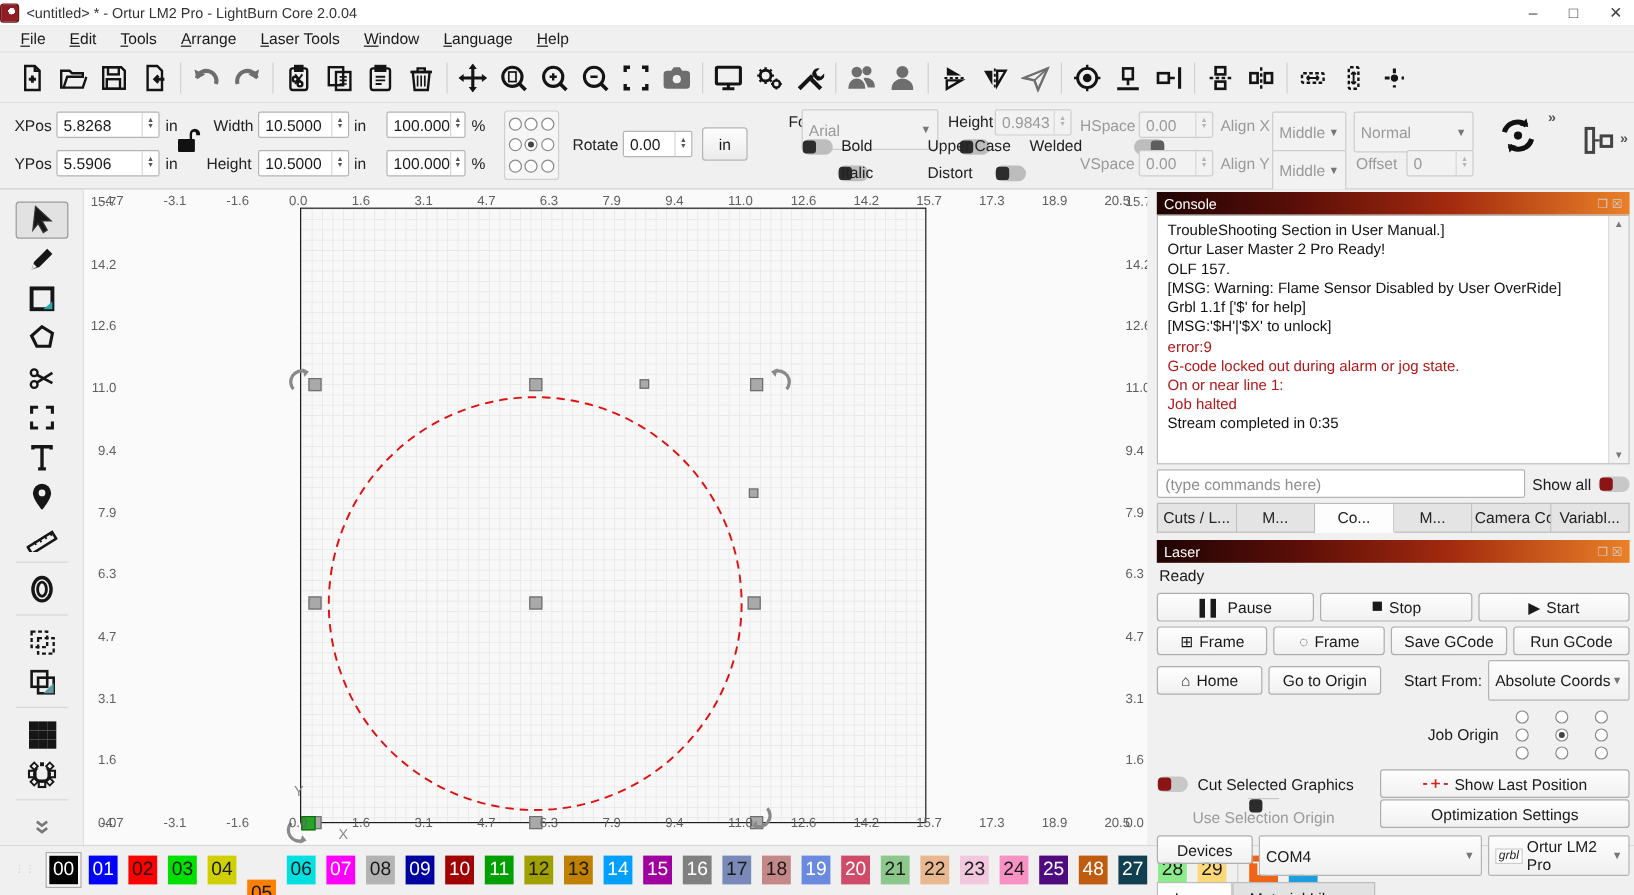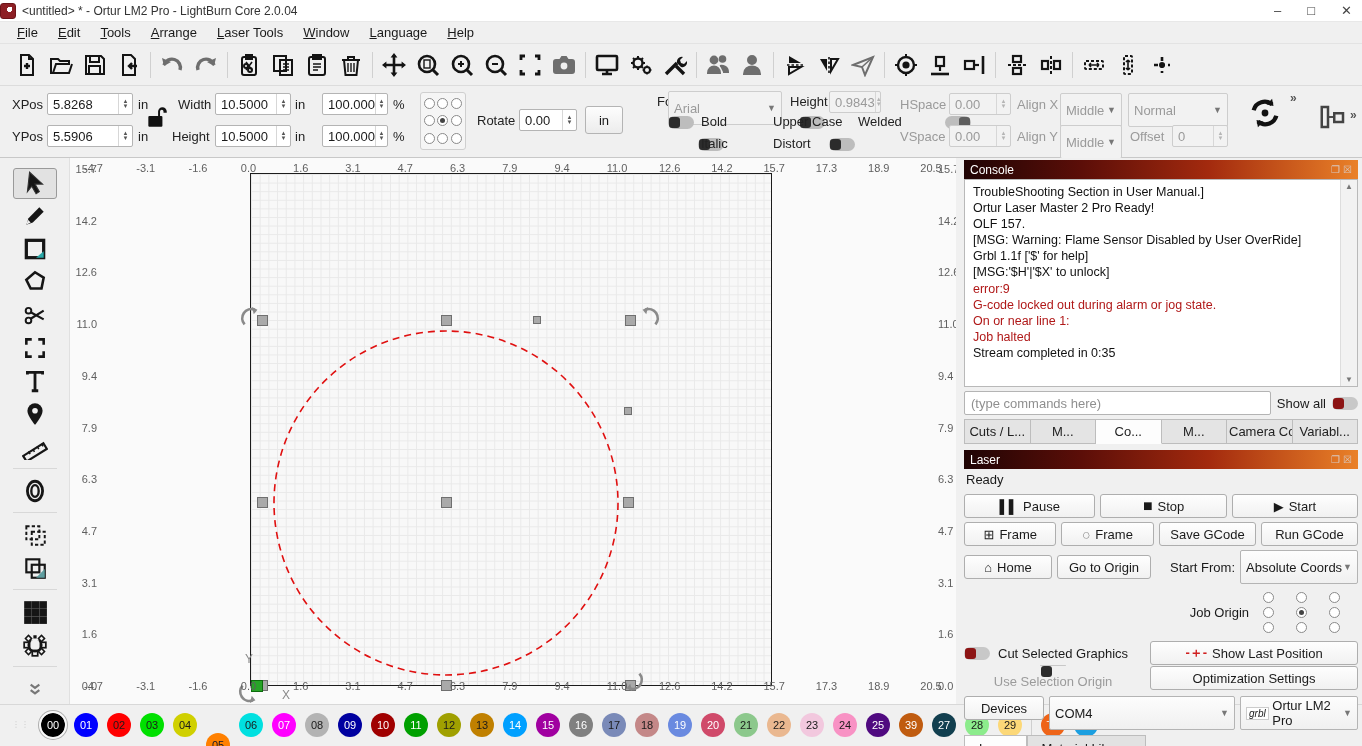--- a/index.html
+++ b/index.html
@@ -91,21 +91,21 @@
   .btnrow { display:flex; gap:5px; margin-top:4px; }
   .jobgrid { display:grid; grid-template-columns:repeat(3,1fr); gap:4px 22px; }
   .ls-lbl { font-size:13px; }
   .ls-lbl.dis { color:#9b9b9b; }
   .seltabs { display:flex; margin-top:5px;}
   .seltab { padding:5px 14px; font-size:13px; background:#e2e2e2; border:1px solid #bdbdbd; }
   .seltab.active { background:#fdfdfd; border-bottom-color:#fdfdfd;}
 
   
   .palette { height:40px; background:#f0f0f0; border-top:1px solid #d8d8d8; display:flex; align-items:center; padding-left:12px; gap:9px; }
-  .chip { width:24px; height:24px; display:flex; align-items:center; justify-content:center; font-size:11px;border-radius:12px; }
+  .chip { width:24px; height:24px; display:flex; align-items:center; justify-content:center; font-size:16px; }
   .chip.selected { outline:2px solid #f8f8f8; box-shadow:0 0 0 3px #adadad; }
   .pal-sep{ width:1px; height:24px; background:#cfcfcf; }
   .grip { color:#c9c9c9; font-size:8px; letter-spacing:1px; margin-right:2px;}
 </style>
 </head>
 <body>
 
 <div class="titlebar">
   <div class="app-logo"></div>
   <div class="title-text">&lt;untitled&gt; * - Ortur LM2 Pro - LightBurn Core 2.0.04</div>
@@ -417,21 +417,21 @@
       <span class="spin">▲<br>▼</span>
     </div>
   <div class="abs unit-btn" style="left:585px;top:20px;">in</div>
 
   <span class="abs lbl" style="left:657px;top:8px;">Font</span>
   <div class="abs combo dis" style="left:668px;top:5px;width:114px;">
       <span>Arial</span>
       <span class="arr">▼</span>
     </div>
   <span class="abs lbl" style="left:790px;top:8px;">Height</span>
-  <div class="abs field dis" style="left:829px;top:5px;width:52px;">
+  <div class="abs field dis" style="left:829px;top:5px;width:64px;">
       <span>0.9843</span>
       <span class="spin">▲<br>▼</span>
     </div>
 
   <span class="abs toggle" style="left:668px;top:118px;top:29px;"></span>
   <span class="abs lbl" style="left:701px;top:28px;">Bold</span>
   <span class="abs toggle" style="left:668px;top:51px;"></span>
   <span class="abs lbl" style="left:701px;top:50px;">Italic</span>
   <span class="abs toggle" style="left:740px;top:29px;"></span>
   <span class="abs lbl" style="left:773px;top:28px;">Upper Case</span>
@@ -859,20 +859,20 @@
     <div class="chip" style="background: rgb(128, 128, 128); color: rgb(255, 255, 255);">16</div>
     <div class="chip" style="background: rgb(122, 138, 184); color: rgb(26, 26, 26);">17</div>
     <div class="chip" style="background: rgb(196, 136, 136); color: rgb(26, 26, 26);">18</div>
     <div class="chip" style="background: rgb(106, 138, 224); color: rgb(255, 255, 255);">19</div>
     <div class="chip" style="background: rgb(208, 74, 106); color: rgb(255, 255, 255);">20</div>
     <div class="chip" style="background: rgb(140, 200, 140); color: rgb(26, 26, 26);">21</div>
     <div class="chip" style="background: rgb(234, 184, 144); color: rgb(26, 26, 26);">22</div>
     <div class="chip" style="background: rgb(242, 200, 222); color: rgb(26, 26, 26);">23</div>
     <div class="chip" style="background: rgb(248, 146, 196); color: rgb(26, 26, 26);">24</div>
     <div class="chip" style="background: rgb(80, 10, 128); color: rgb(255, 255, 255);">25</div>
-    <div class="chip" style="background: rgb(192, 92, 16); color: rgb(255, 255, 255);">39</div>
+    <div class="chip" style="background: rgb(192, 92, 16); color: rgb(255, 255, 255);">48</div>
     <div class="chip" style="background: rgb(18, 63, 79); color: rgb(255, 255, 255);">27</div>
     <div class="chip" style="background: rgb(140, 236, 140); color: rgb(26, 26, 26);">28</div>
     <div class="chip" style="background: rgb(252, 216, 120); color: rgb(26, 26, 26);">29</div>
     <div class="pal-sep"></div>
     <div class="chip" style="background: rgb(238, 100, 24); color: rgb(255, 255, 255);">T1</div>
     <div class="chip" style="background: rgb(28, 159, 224); color: rgb(255, 255, 255);">T2</div>
   </div>
 
 </body></html>

